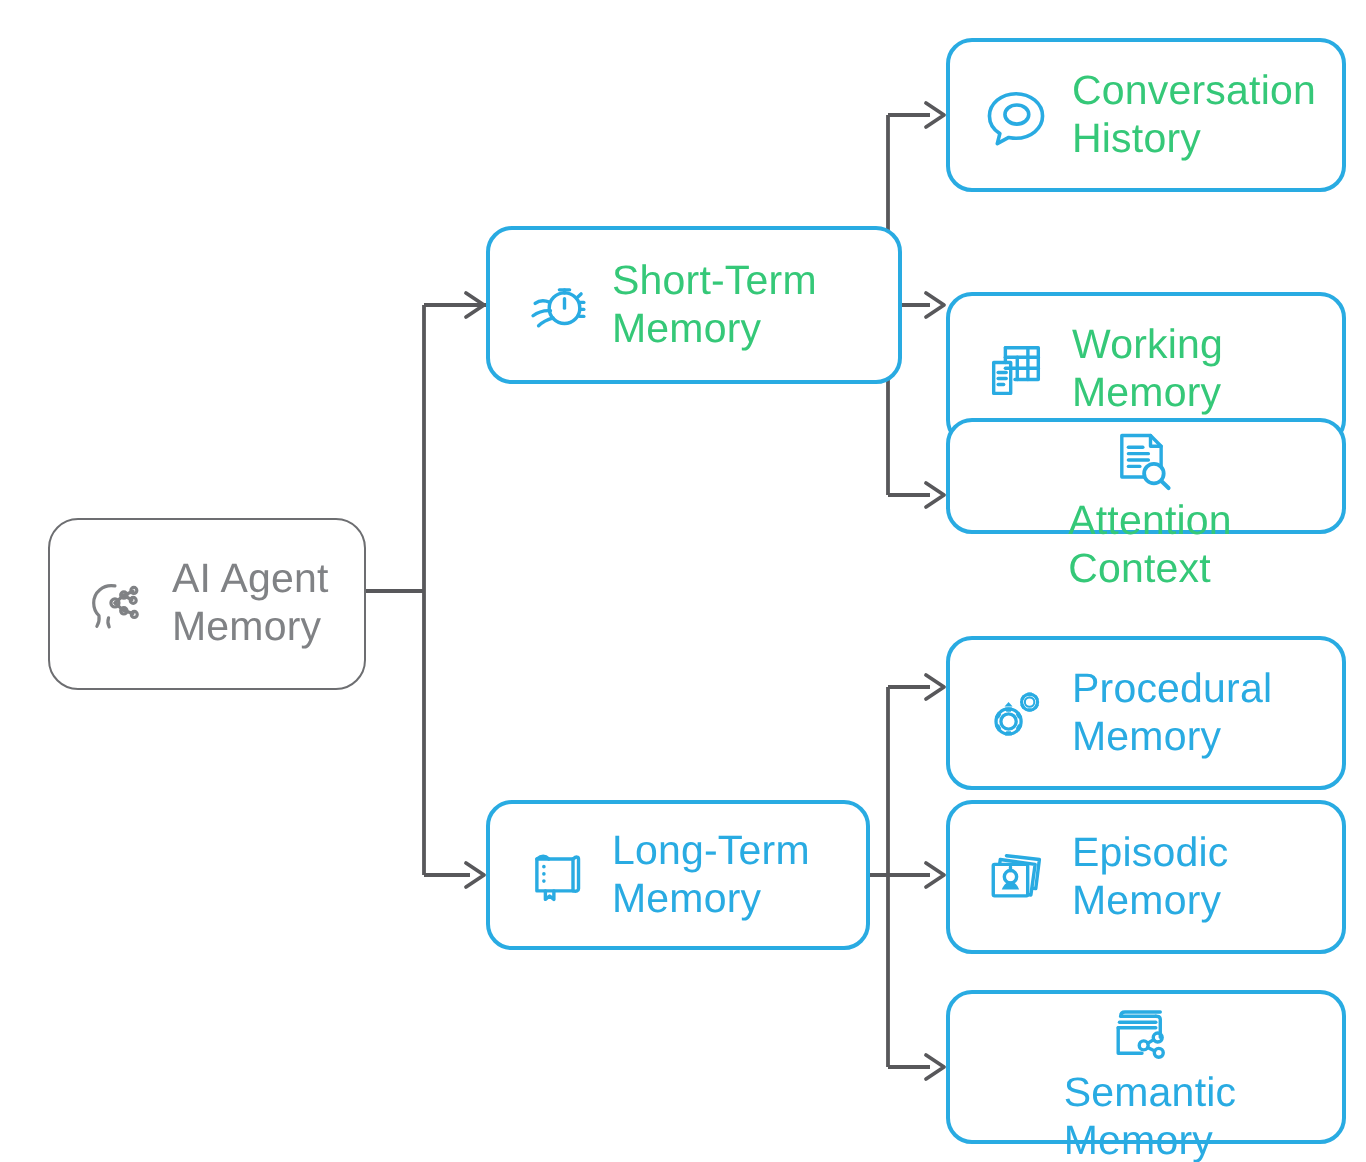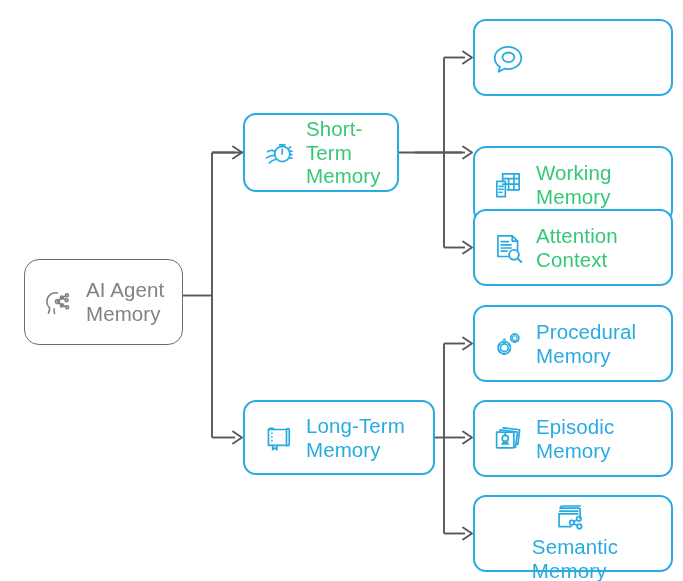--- a/index.html
+++ b/index.html
@@ -68,26 +68,26 @@
     letter-spacing: 0.1px;
     white-space: pre-line;
     font-weight: 400;
   }
   .label-gray  { color: #808285; }
   .label-green { color: #35c878; }
   .label-blue  { color: #29abe2; }
 
   
   #node-root            { left: 24px;  top: 259px; width: 159px; height: 86px; }
-  #node-short-term      { left: 243px; top: 113px; width: 156px; height: 79px; }
+  #node-short-term      { left: 243px; top: 113px; width: 208px; height: 79px; }
   #node-long-term       { left: 243px; top: 400px; width: 192px; height: 75px; }
   #node-conversation    { left: 473px; top: 19px;  width: 200px; height: 77px; }
   #node-working         { left: 473px; top: 114px; width: 200px; height: 77px; margin-top: 32px; }
-  #node-attention       { left: 473px; top: 209px; width: 200px; height: 77px; }
-  #node-procedural      { left: 473px; top: 305px; width: 200px; height: 77px; }
+  #node-attention       { left: 473px; top: 209px; width: 200px; height: 58px; flex-direction: column; }
+  #node-procedural      { left: 473px; top: 318px; width: 200px; height: 77px; }
   #node-episodic        { left: 473px; top: 400px; width: 200px; height: 77px; justify-content: center; }
   #node-semantic        { left: 473px; top: 495px; width: 200px; height: 77px; flex-direction: column; }
 </style>
 </head>
 <body>
 
 <div id="diagram-root">
 
   <svg id="connector-layer" viewBox="0 0 683 581" width="683" height="581">
     <defs>
@@ -194,20 +194,22 @@
 
   <div class="node node-leaf" id="node-conversation">
     <span class="node-icon">
       <svg viewBox="0 0 32 32" fill="none" stroke="#29abe2" stroke-width="1.7" stroke-linecap="round" stroke-linejoin="round">
         <path d="M16 5.5 C9.1 5.5 3.5 10.2 3.5 16 C3.5 19.4 5.4 22.4 8.4 24.3
                  L7.2 29 L12.6 26.1 C13.7 26.3 14.8 26.5 16 26.5
                  C22.9 26.5 28.5 21.8 28.5 16 C28.5 10.2 22.9 5.5 16 5.5 Z"></path>
         <ellipse cx="16.4" cy="15.3" rx="5.6" ry="4.5"></ellipse>
       </svg>
     </span>
+    <span class="node-label label-green">Conversation
+History</span>
   </div>
 
   <div class="node node-leaf" id="node-working">
     <span class="node-icon">
       <svg viewBox="0 0 32 32" fill="none" stroke="#29abe2" stroke-width="1.6" stroke-linecap="round" stroke-linejoin="round">
         <path d="M5.5 12.5 L13.5 12.5 L13.5 27 L5.5 27 Z"></path>
         <path d="M7.6 17.2 L11.4 17.2"></path>
         <path d="M7.6 20 L11.4 20"></path>
         <path d="M7.6 22.8 L10.2 22.8"></path>
         <path d="M11 5.5 L26.5 5.5 L26.5 20.5 L15.5 20.5"></path>

